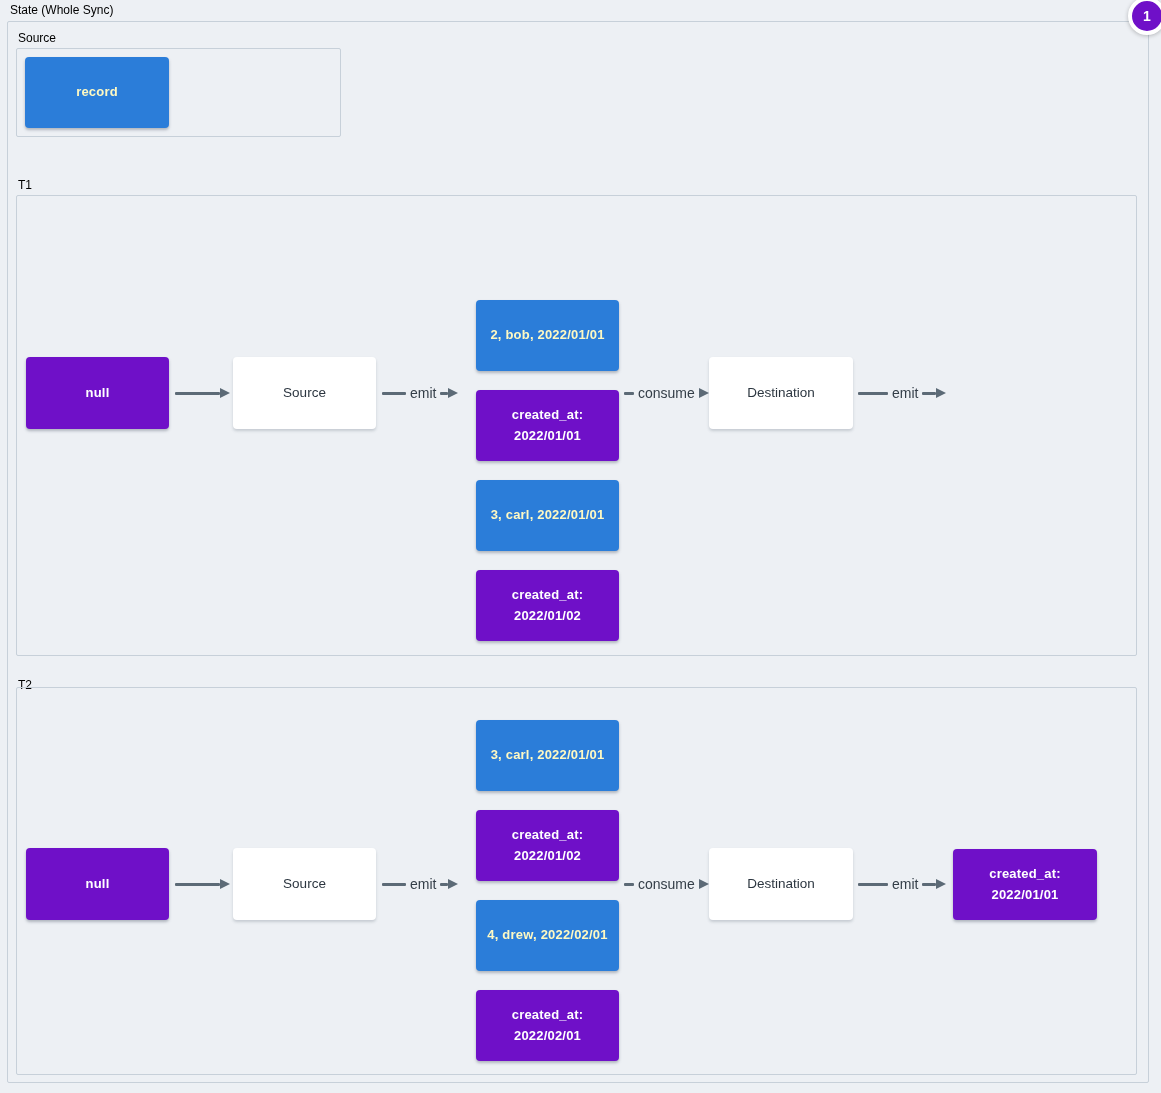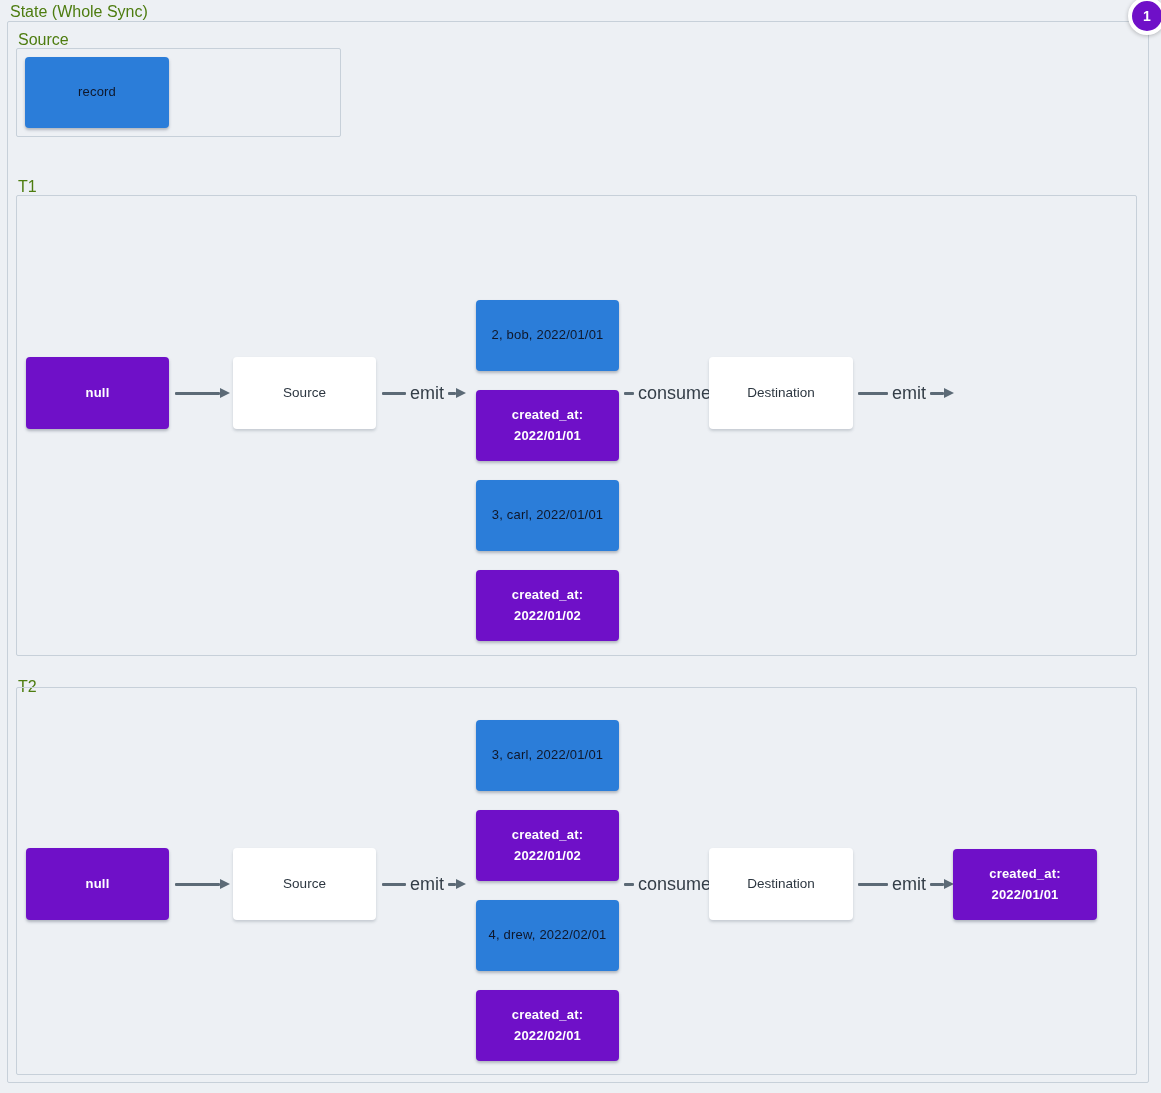--- a/index.html
+++ b/index.html
@@ -11,47 +11,47 @@
     overflow: hidden;
     font-family: "Liberation Sans", sans-serif;
   }
   .frame {
     position: absolute;
     border: 1px solid #c7d0d9;
     border-radius: 2px;
   }
   .frame-label {
     position: absolute;
-    font-size: 16px;
-    color: #4d7c0f;
+    font-size: 12px;
+    color: #000000;
     white-space: nowrap;
   }
   .node {
     position: absolute;
     border-radius: 4px;
     display: flex;
     align-items: center;
     justify-content: center;
     text-align: center;
     font-size: 13px;
     line-height: 1.55;
     white-space: pre-line;
     box-shadow: 0 2px 3px rgba(60,72,90,0.35);
   }
-  .node.record { background: #2b7dd9; color: #0f172a; font-weight: 400; letter-spacing: .2px; }
+  .node.record { background: #2b7dd9; color: #fef9c3; font-weight: 700; letter-spacing: .2px; }
   .node.state  { background: #6f10c8; color: #ffffff; font-weight: 700; letter-spacing: .2px; }
   .node.plain  { background: #ffffff; color: #2c3640; font-weight: 400; font-size: 13.5px;
                  box-shadow: 0 2px 3px rgba(60,72,90,0.22); }
   .edge {
     position: absolute;
     display: flex;
     align-items: center;
     height: 20px;
     color: #343e48;
-    font-size: 18px;
+    font-size: 14px;
     white-space: nowrap;
   }
   .seg  { height: 3px; background: #5c6a76; border-radius: 1px; }
   .head {
     width: 0; height: 0;
     border-top: 5px solid transparent;
     border-bottom: 5px solid transparent;
     border-left: 10px solid #5c6a76;
   }
   .edge .lbl { margin: 0 4px; }

